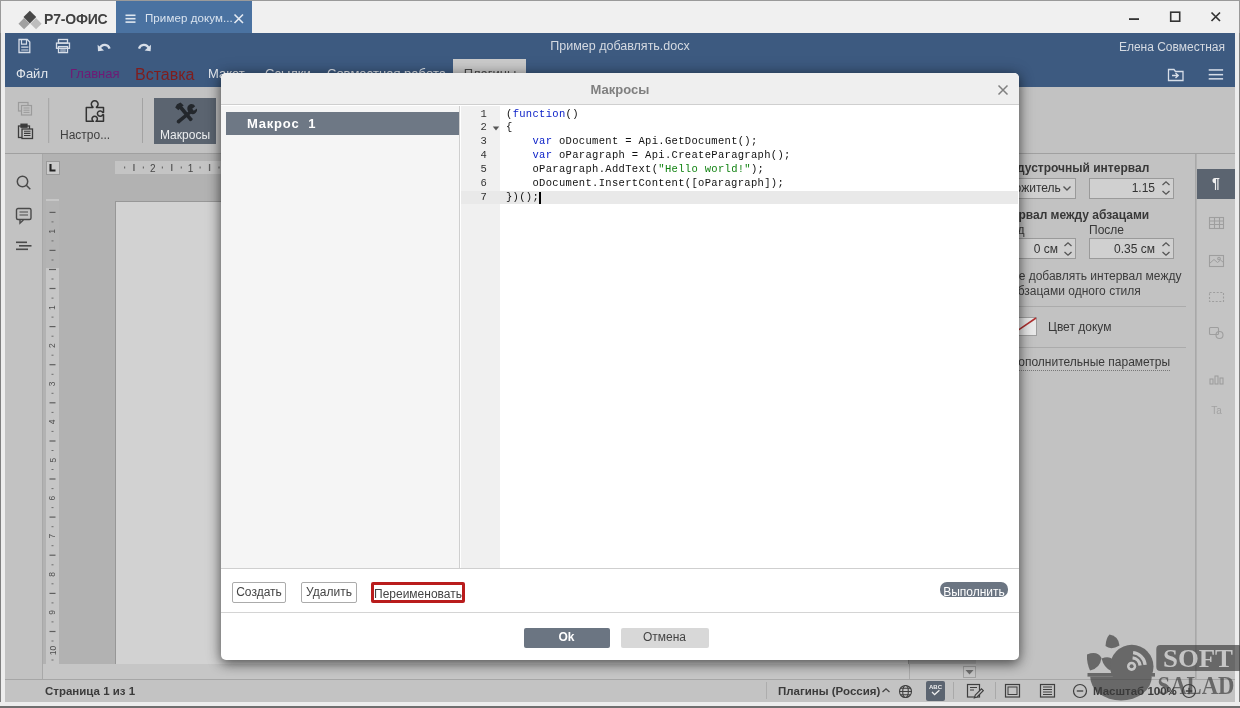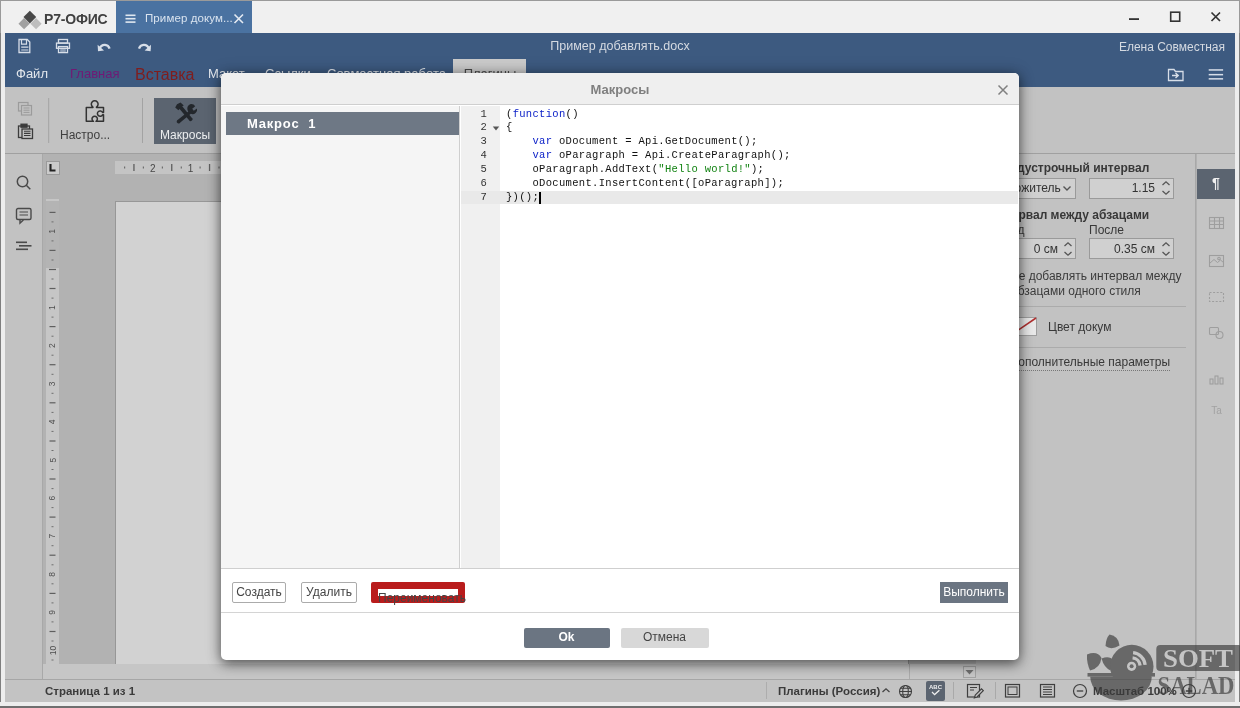--- a/index.html
+++ b/index.html
@@ -368,22 +368,22 @@
     <span style="color:#0d22c8">var</span> oDocument = Api.GetDocument();
     <span style="color:#0d22c8">var</span> oParagraph = Api.CreateParagraph();
     oParagraph.AddText(<span style="color:#128312">"Hello world!"</span>);
     oDocument.InsertContent([oParagraph]);
 })();</pre>
  <div class="abs" style="left:318px;top:118.6px;width:1.5px;height:12px;background:#000"></div>
 
  <div class="abs" style="left:0;top:495px;width:798px;height:1px;background:#cfcfcf"></div>
  <div class="abs" style="left:11px;top:508.5px;width:54px;height:21px;background:#fff;border:1px solid #ababab;border-radius:2px;text-align:center;font-size:12px;color:#444;line-height:19px">Создать</div>
  <div class="abs" style="left:80px;top:508.5px;width:56px;height:21px;background:#fff;border:1px solid #ababab;border-radius:2px;text-align:center;font-size:12px;color:#444;line-height:19px">Удалить</div>
- <div class="abs" style="left:150px;top:508.5px;width:94px;height:21px;background:#fff;border:7px solid #b91c1c;border-radius:2px;text-align:center;font-size:12px;color:#444;line-height:19px">Переименовать</div>
- <div class="abs" style="left:719px;top:508.5px;width:68px;height:21px;background:#6b7582;border-radius:0;text-align:center;font-size:12px;color:#fff;line-height:20px">Выполнить</div>
+ <div class="abs" style="left:150px;top:508.5px;width:94px;height:21px;background:#fff;border:3px solid #b91c1c;border-radius:2px;text-align:center;font-size:12px;color:#444;line-height:19px">Переименовать</div>
+ <div class="abs" style="left:719px;top:508.5px;width:68px;height:15px;background:#6b7582;border-radius:7px;text-align:center;font-size:12px;color:#fff;line-height:20px">Выполнить</div>
  <div class="abs" style="left:0;top:539px;width:798px;height:1px;background:#d4d4d4"></div>
  <div class="abs bold" style="left:302.5px;top:554.5px;width:86px;height:20px;background:#6b7582;border-radius:2px;text-align:center;font-size:12px;color:#fff;line-height:19px">Ok</div>
  <div class="abs" style="left:399.5px;top:554.5px;width:88px;height:20px;background:#d8d8d8;border-radius:2px;text-align:center;font-size:12px;color:#444;line-height:19px">Отмена</div>
 </div>
 
 <svg class="abs" style="left:1080px;top:625px" width="160" height="83" viewBox="0 0 160 83">
  <g opacity="0.66">
   <g fill="#3a3a3a">
    <path d="M29.5 9.5 Q38.5 11 39.5 20.5 Q31 25.5 25.5 21 Q25.8 13.5 29.5 9.5 Z"></path>
    <path d="M7 29.5 Q17.5 25.5 21.5 33 Q20 43.5 10 45.5 Q6.5 37.5 7 29.5 Z"></path>

